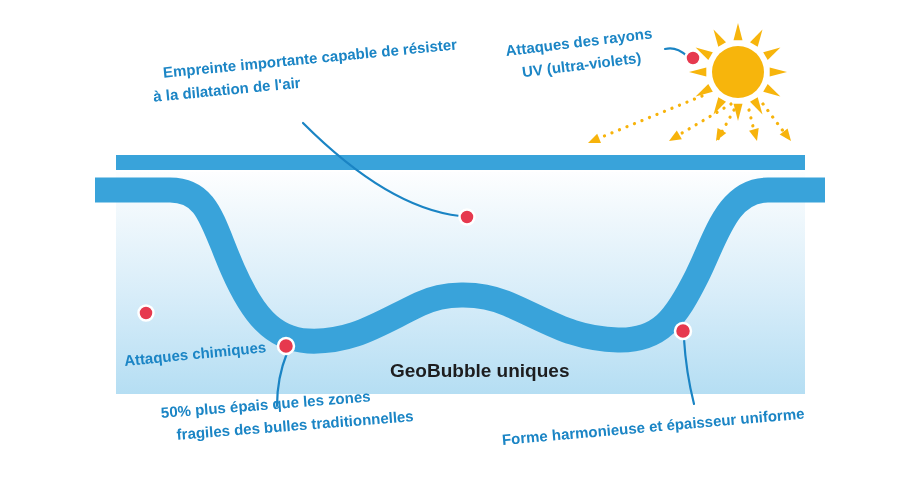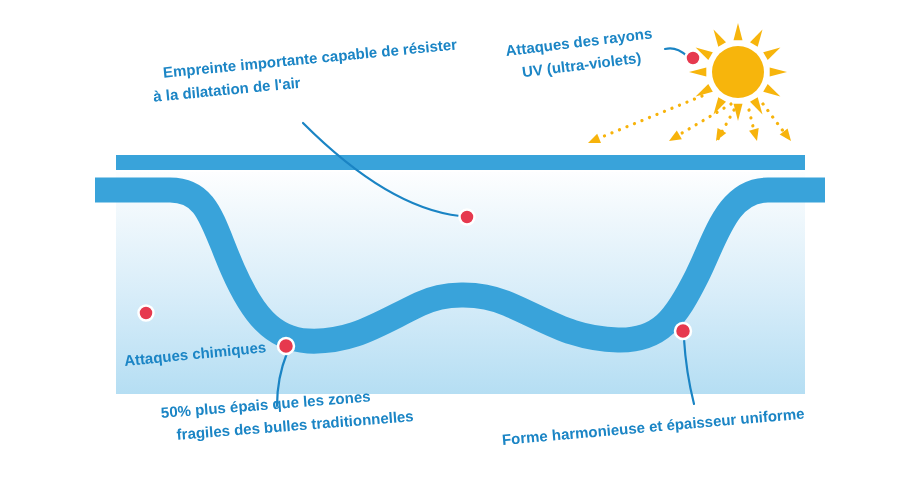--- a/index.html
+++ b/index.html
@@ -91,20 +91,21 @@
     <div>à la dilatation de l'air</div>
   </div>
 
   <div class="ann ann-uv" style="left:498px;top:40px;transform:rotate(-7deg);">
     <div>Attaques des rayons</div>
     <div>UV (ultra-violets)</div>
   </div>
 
   <div class="ann" style="left:123px;top:349px;transform:rotate(-5.5deg);">Attaques chimiques</div>
 
+  <div class="title-label">GeoBubble uniques</div>
 
   <div class="ann" style="left:160px;top:401px;transform:rotate(-4.5deg);">
     <div>50% plus épais que les zones</div>
     <div class="indent2">fragiles des bulles traditionnelles</div>
   </div>
 
   <div class="ann" style="left:501px;top:428px;transform:rotate(-5deg);">Forme harmonieuse et épaisseur uniforme</div>
 
 </div>
 

